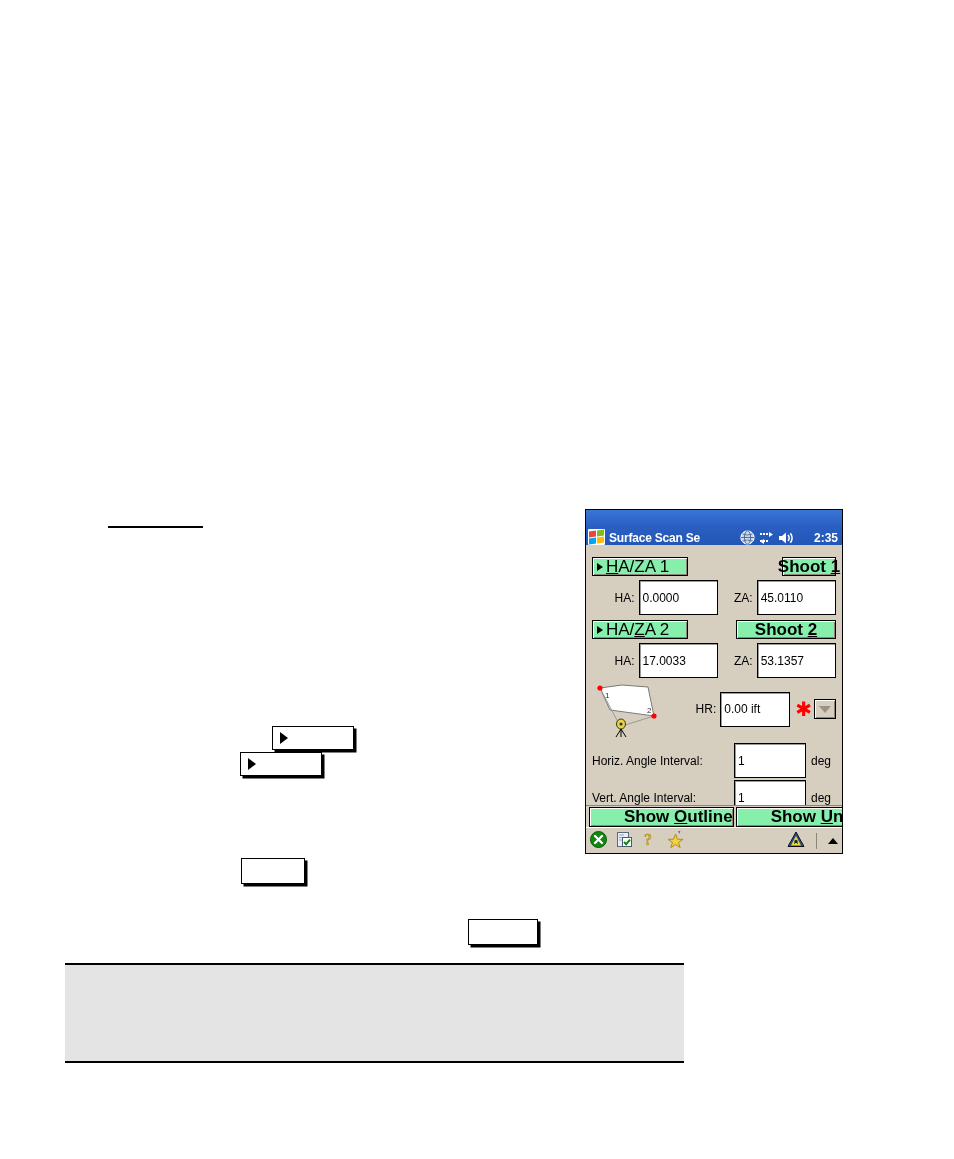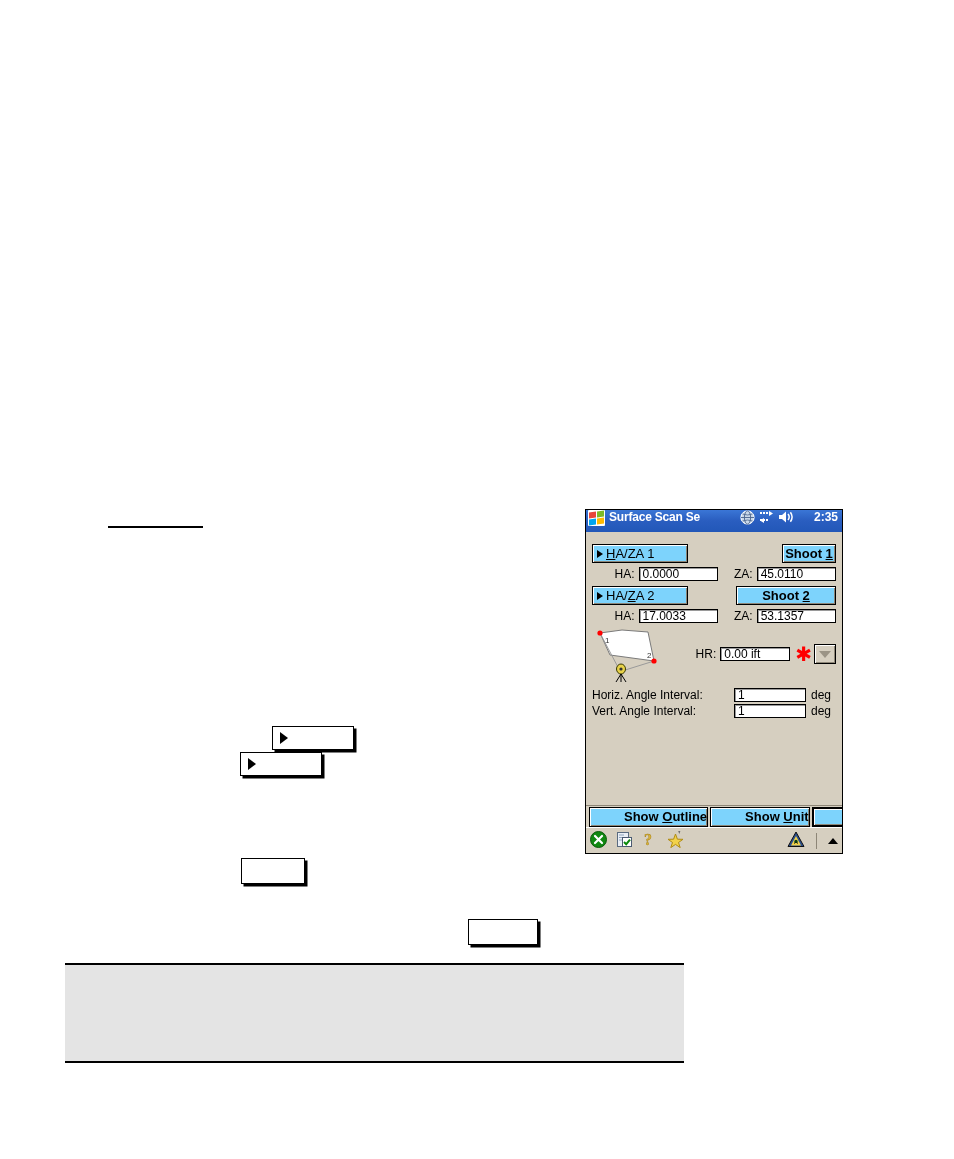--- a/index.html
+++ b/index.html
@@ -70,24 +70,24 @@
     border: 1px solid #000000;
     background: #d6cfc0;
     box-sizing: border-box;
     font-size: 12px;
     color: #000;
     overflow: hidden;
   }
 
   
   .titlebar {
-    height: 22px;
+    height: 35px;
     background: linear-gradient(to bottom, #3a76d6 0%, #2a5ec0 48%, #2257b8 100%);
     display: flex;
-    align-items: flex-start;
+    align-items: flex-end;
     padding: 0 4px 0 2px;
     color: #ffffff;
     font-weight: bold;
     font-size: 12px;
     box-sizing: border-box;
   }
   .win-logo {
     width: 17px; height: 16px;
     position: relative;
     margin-right: 4px;
@@ -141,24 +141,24 @@
     right: 5px; top: 50%;
     margin-top: -2px;
     width: 0; height: 0;
     border-left: 5px solid transparent;
     border-right: 5px solid transparent;
     border-top: 5px solid #000;
   }
 
   
   .btn {
-    background: #7dd3fc;
+    background: #86efac;
     border: 1px solid #000;
     box-shadow: inset 1px 1px 0 #ffffff, inset -1px -1px 0 #8d8677;
-    font-size: 13px;
+    font-size: 17px;
     font-weight: bold;
     color: #000;
     display: flex;
     align-items: center;
     justify-content: center;
     box-sizing: border-box;
     height: 19px;
     white-space: nowrap;
     cursor: default;
   }
@@ -170,21 +170,21 @@
     border-bottom: 4px solid transparent;
     margin-right: 3px;
   }
   u { text-decoration: underline; }
 
   
   .tf {
     background: #ffffff;
     border: 1px solid #000;
     box-shadow: inset 1px 1px 0 #9a9a9a;
-    height: 14px;
+    height: 35px;
     box-sizing: border-box;
     font-size: 12px;
     display: flex;
     align-items: center;
     padding-left: 3px;
     color: #000;
   }
 
   .hz-row { margin-top: 5px; display:flex; align-items:center; }
 

